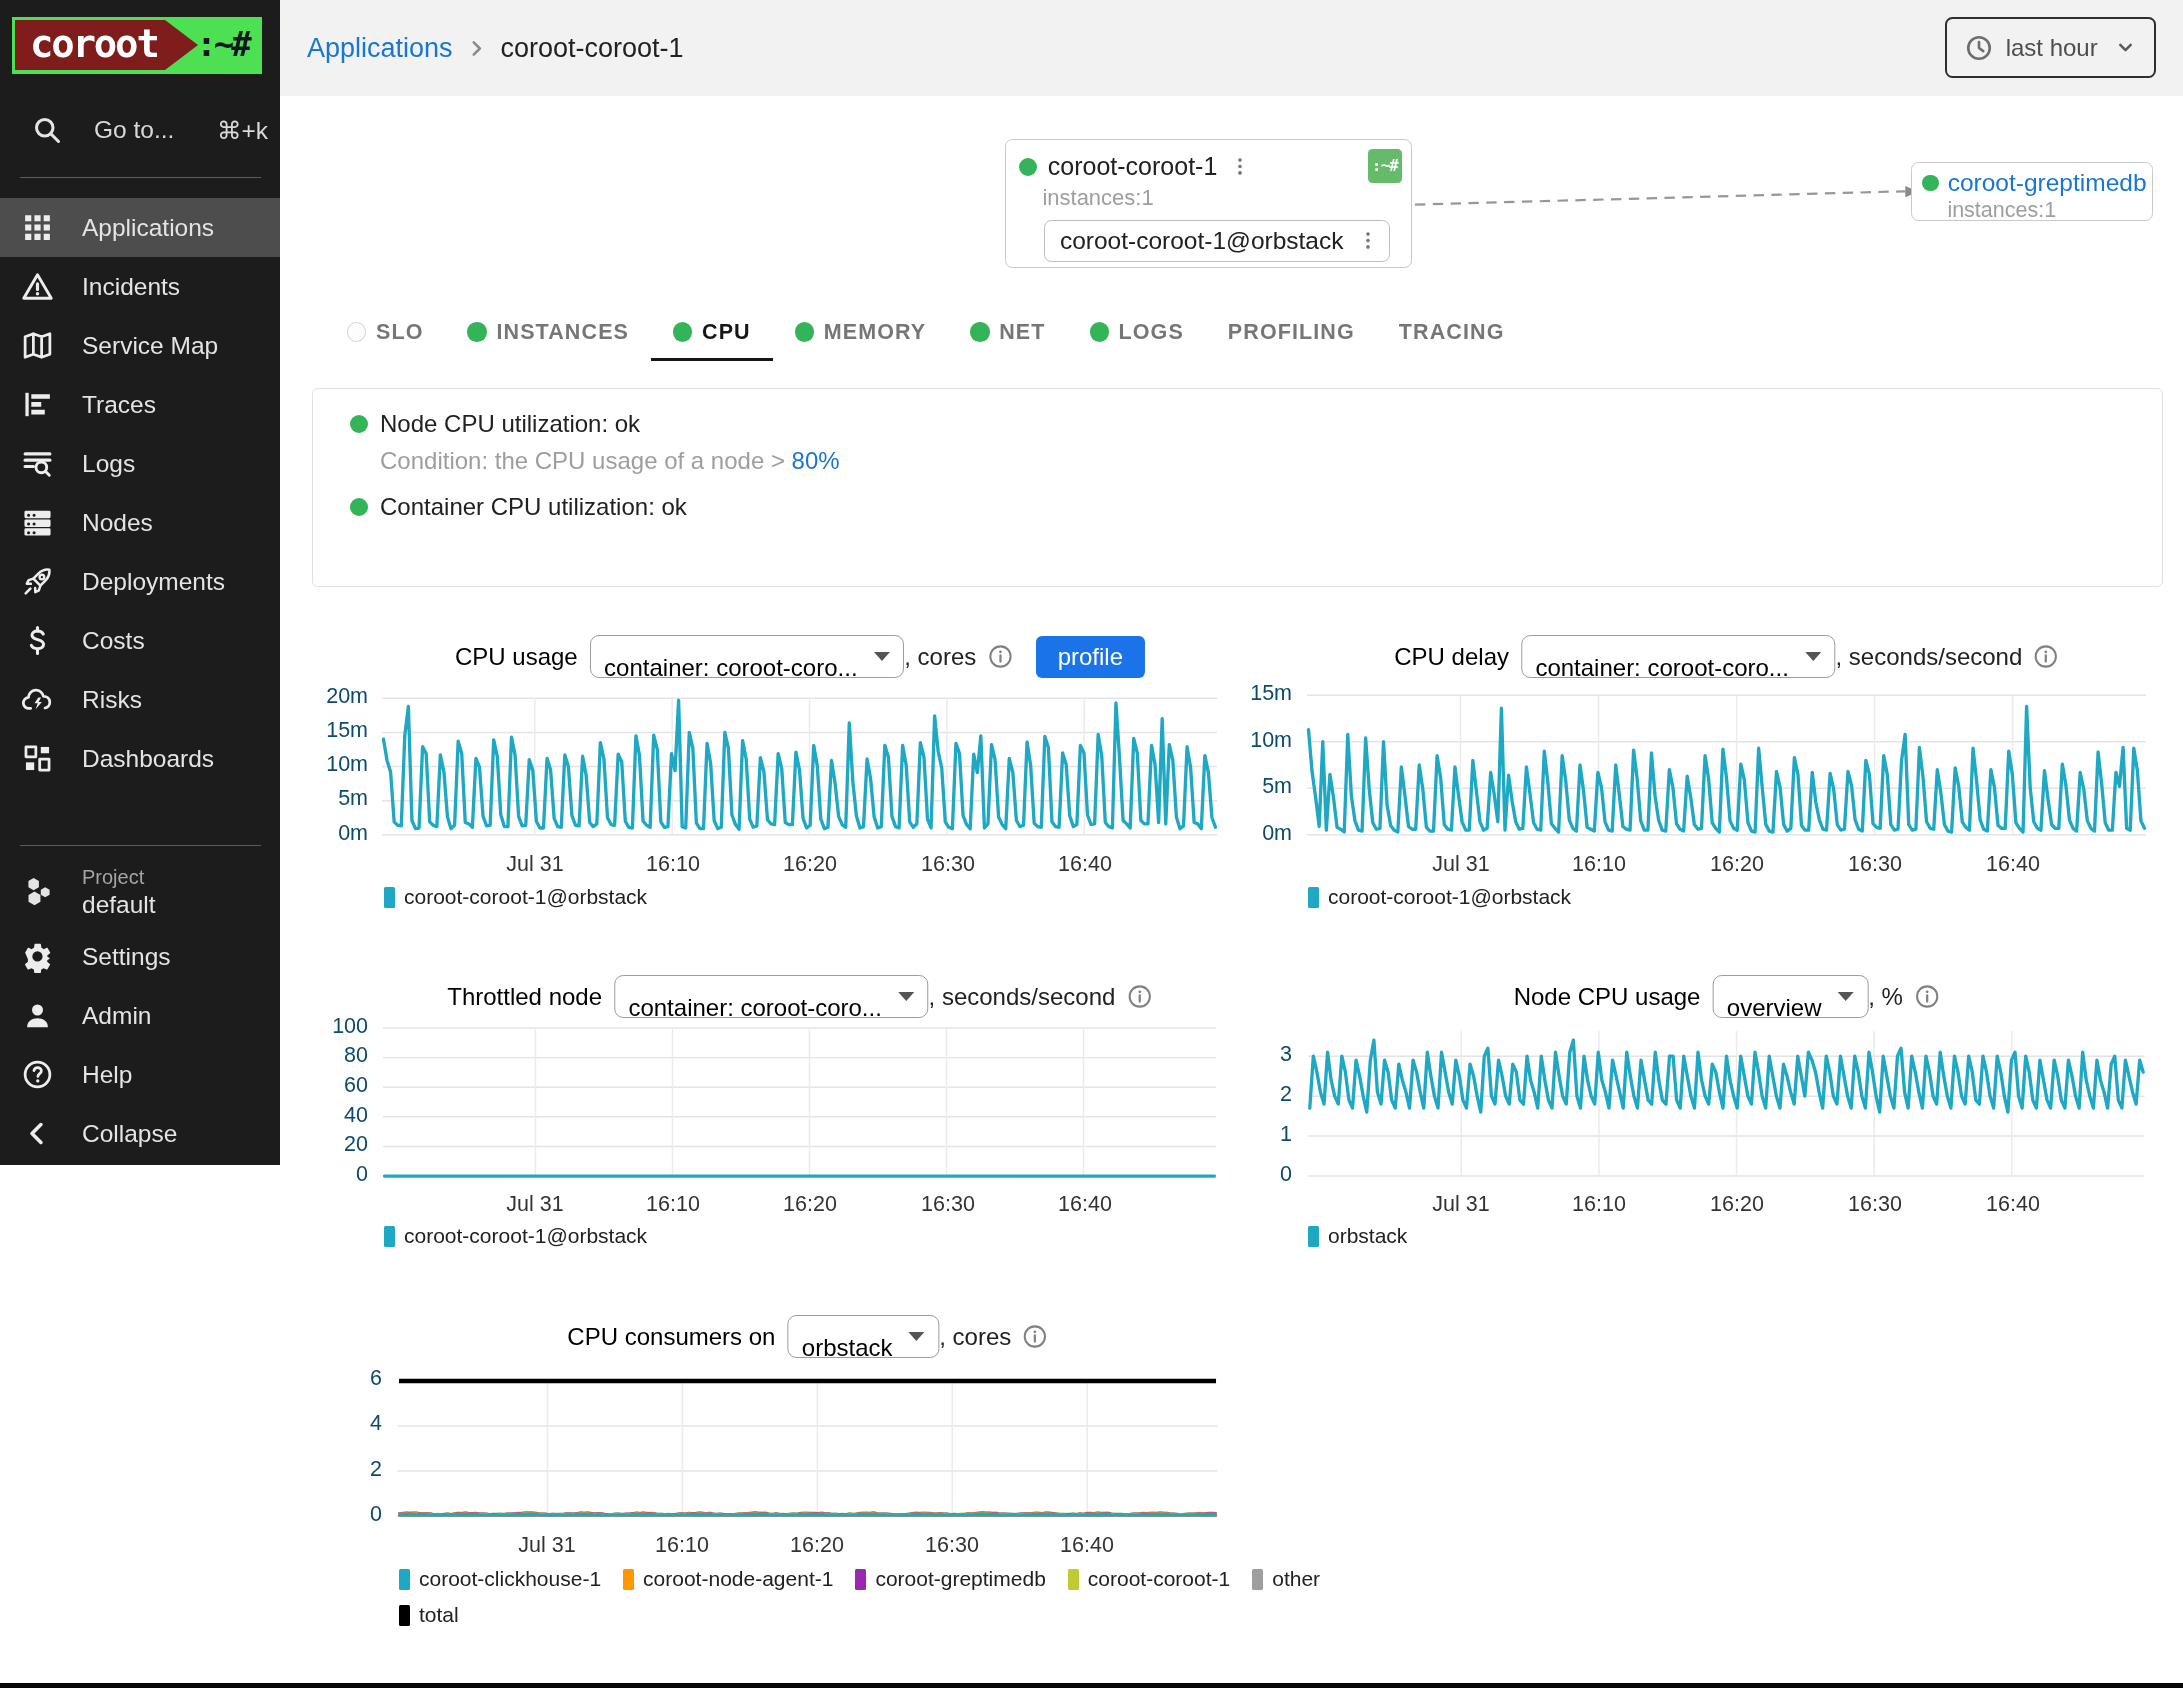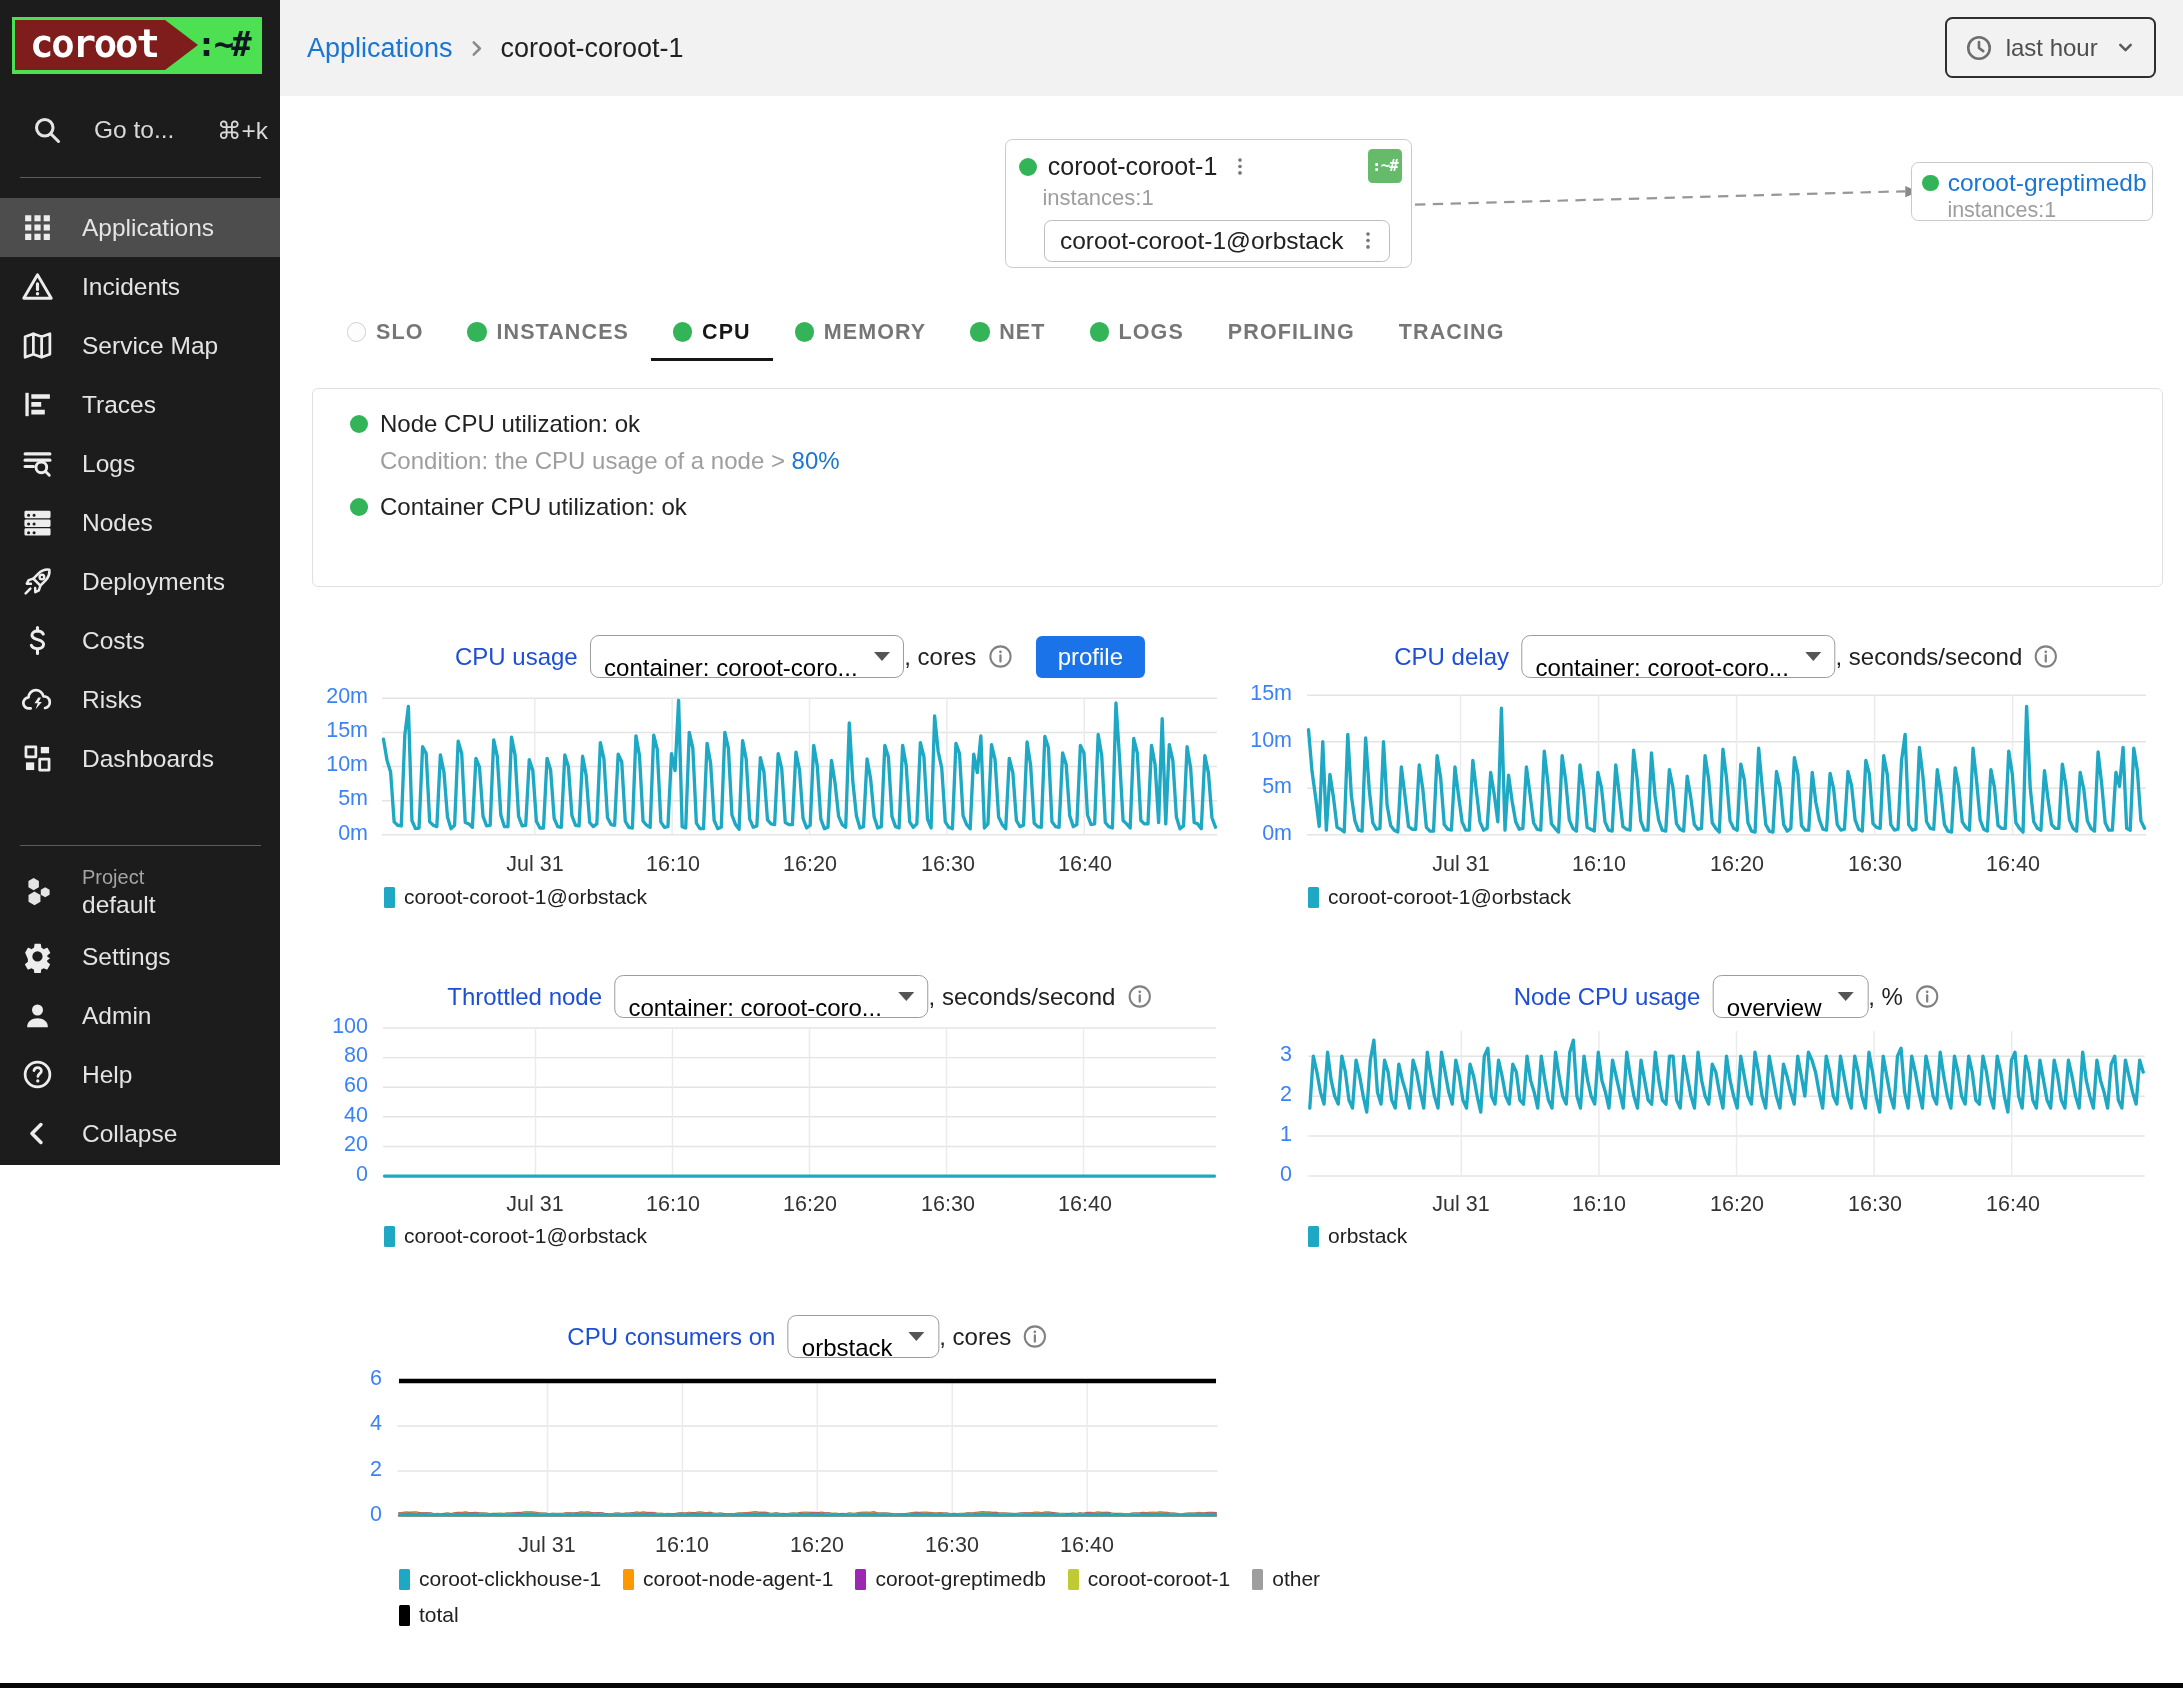--- a/index.html
+++ b/index.html
@@ -86,31 +86,31 @@
   .check { margin-bottom:18px; }
   .check-title-row { display:flex; align-items:center;text-align:center; }
   .check-dot { width:18px; height:18px; border-radius:50%; background:#34b458; }
   .check-title { font-size:24px; color:#212121; margin-left:12px; }
   .check-cond { font-size:24px; color:#9e9e9e; margin:9px 0 0 30px; }
   .check-cond .thr { color:#1976d2; }
 
   
   .abs { position:absolute; }
   .chart-title-row { position:absolute; display:flex; align-items:center; transform:translateX(-50%); height:45px; }
-  .ct-label { font-size:24px; color:#1d4ed8; white-space:nowrap; }
+  .ct-label { font-size:24px; color:#000000; white-space:nowrap; }
   .ct-select { display:flex; align-items:center; border:1.5px solid #9c9c9c; border-radius:9px; height:43px;
                padding:0 13.4px 0 13.4px; margin-left:12px; cursor:pointer; }
   .ct-select-label { font-size:24px; color:#000000; white-space:nowrap;margin-top:22px; }
   .ct-caret { width:0; height:0; border-left:8.2px solid transparent; border-right:8.2px solid transparent;
               border-top:9.7px solid #555; margin-left:16.3px; }
   .ct-suffix { font-size:24px; color:#212121; white-space:nowrap; }
   .ct-info { width:27px; height:27px; margin-left:10.4px; flex:0 0 auto; }
   .ct-btn { margin-left:22px; height:42px; padding:0 22px; background:#1a73e8; color:#fff; font-size:24px;
             font-family:"Liberation Sans", sans-serif; border:none; border-radius:6px; cursor:pointer; }
-  .ytick { position:absolute; width:104px; text-align:right; font-size:21.5px; color:#3b82f6; }
+  .ytick { position:absolute; width:104px; text-align:right; font-size:21.5px; color:#0c4a6e; }
   .xtick { position:absolute; width:134px; text-align:center; font-size:21.5px; color:#333; transform:translateX(-50%); }
   .legend { position:absolute; display:flex; flex-wrap:wrap; column-gap:22px; row-gap:6px; align-items:center; }
   .legend-item { display:flex; align-items:center; }
   .legend-marker { width:11px; height:21px; border-radius:1.5px; margin-right:9px; }
   .legend-label { font-size:21px; color:#212121; white-space:nowrap; }
 
   #bottom-bar { position:absolute; left:0; top:1683px; width:2183px; height:4.5px; background:#070707; }
 </style>
 </head>
 <body>

